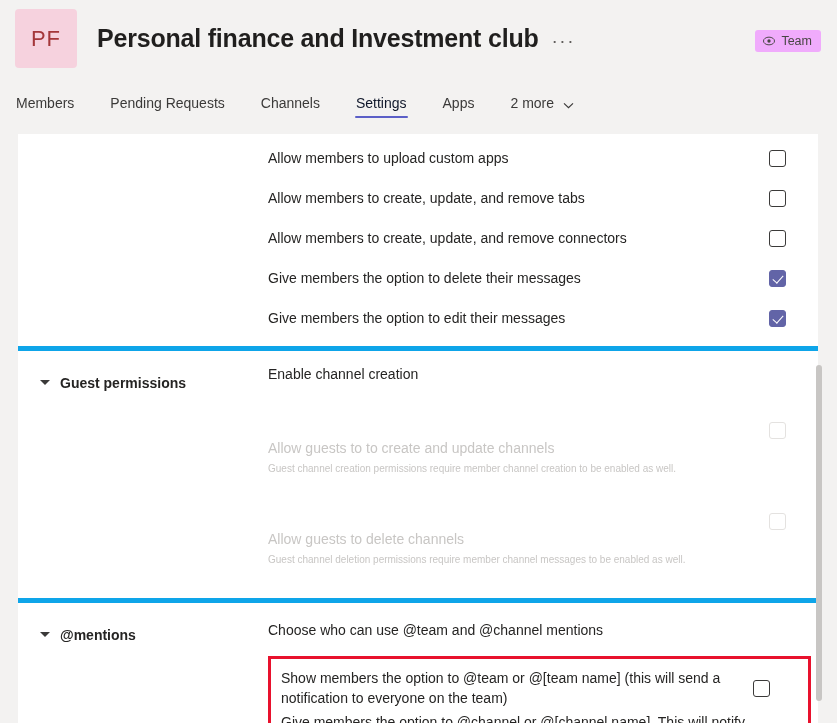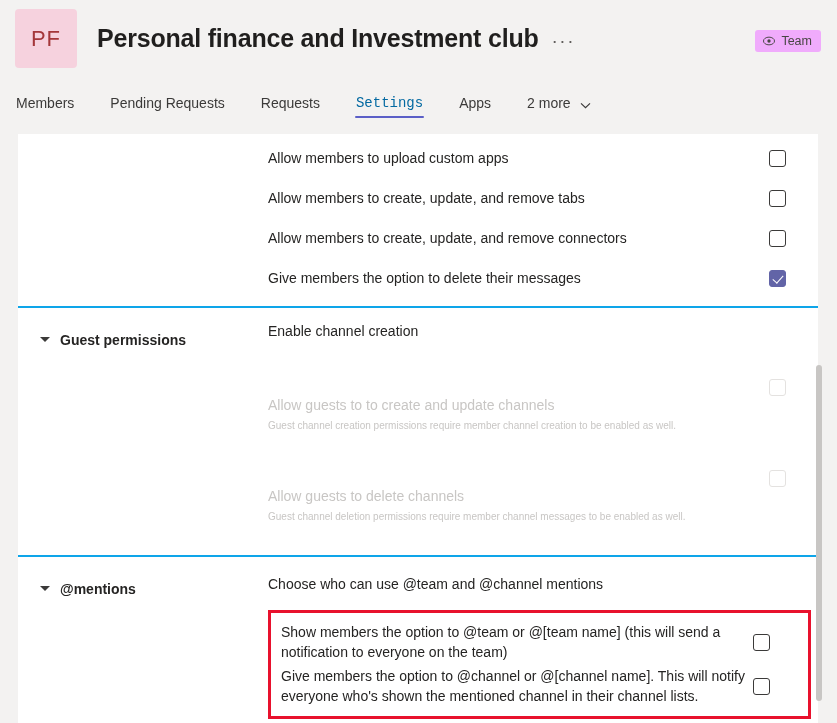--- a/index.html
+++ b/index.html
@@ -69,21 +69,21 @@
   }
   .tab {
     position: relative;
     padding: 0 14px 9px 14px;
     font-size: 14px;
     color: #3b3a39;
     cursor: pointer;
     white-space: nowrap;
   }
   .tab:first-child { padding-left: 0; }
-  .tab.active { color: #0369a1; font-family: Liberation Mono, monospace; }
+  .tab.active { color: #0f172a; }
   .tab.active::after {
     content: "";
     position: absolute;
     left: 13px; right: 13px; bottom: 2px;
     height: 2.5px;
     background: #5b5fc7;
     border-radius: 2px;
   }
   .tab .caret {
     display: inline-block;
@@ -96,21 +96,21 @@
     position: relative;
     margin-left: 18px;
     width: 800px;
     height: 589px;
     background: #ffffff;
     overflow: hidden;
   }
   .section {
     position: relative;
     display: flex;
-    border-top: 2px solid #0ea5e9;
+    border-top: 5px solid #0ea5e9;
   }
   .section:first-child { border-top: none; }
 
   .section-head {
     width: 250px;
     flex: 0 0 250px;
     padding: 22px 0 0 22px;
     display: flex;
     align-items: flex-start;
     gap: 10px;
@@ -243,21 +243,21 @@
 </div>
 
 <div class="tabs">
   <div class="tab">
     <span>Members</span>
   </div>
   <div class="tab">
     <span>Pending Requests</span>
   </div>
   <div class="tab">
-    <span>Requests</span>
+    <span>Channels</span>
   </div>
   <div class="tab active">
     <span>Settings</span>
   </div>
   <div class="tab">
     <span>Apps</span>
   </div>
   <div class="tab">
     <span>2 more</span>
     <span class="caret">
@@ -287,20 +287,24 @@
       <div class="row">
         <span class="row-label">Allow members to create, update, and remove connectors</span>
         <span class="cb"></span>
       </div>
 
       <div class="row">
         <span class="row-label">Give members the option to delete their messages</span>
         <span class="cb checked"></span>
       </div>
 
+      <div class="row">
+        <span class="row-label">Give members the option to edit their messages</span>
+        <span class="cb checked"></span>
+      </div>
 
     </div>
   </div>
 
   <div class="section">
     <div class="section-head">
       <span class="chevron"></span>
       <span class="section-title">Guest permissions</span>
     </div>
     <div class="section-body guest-body">

